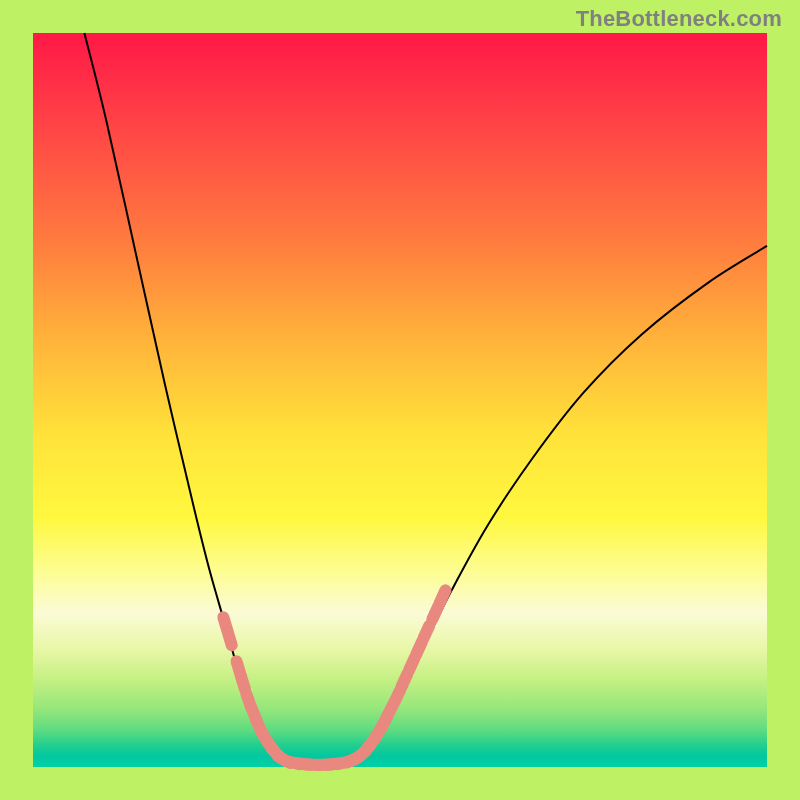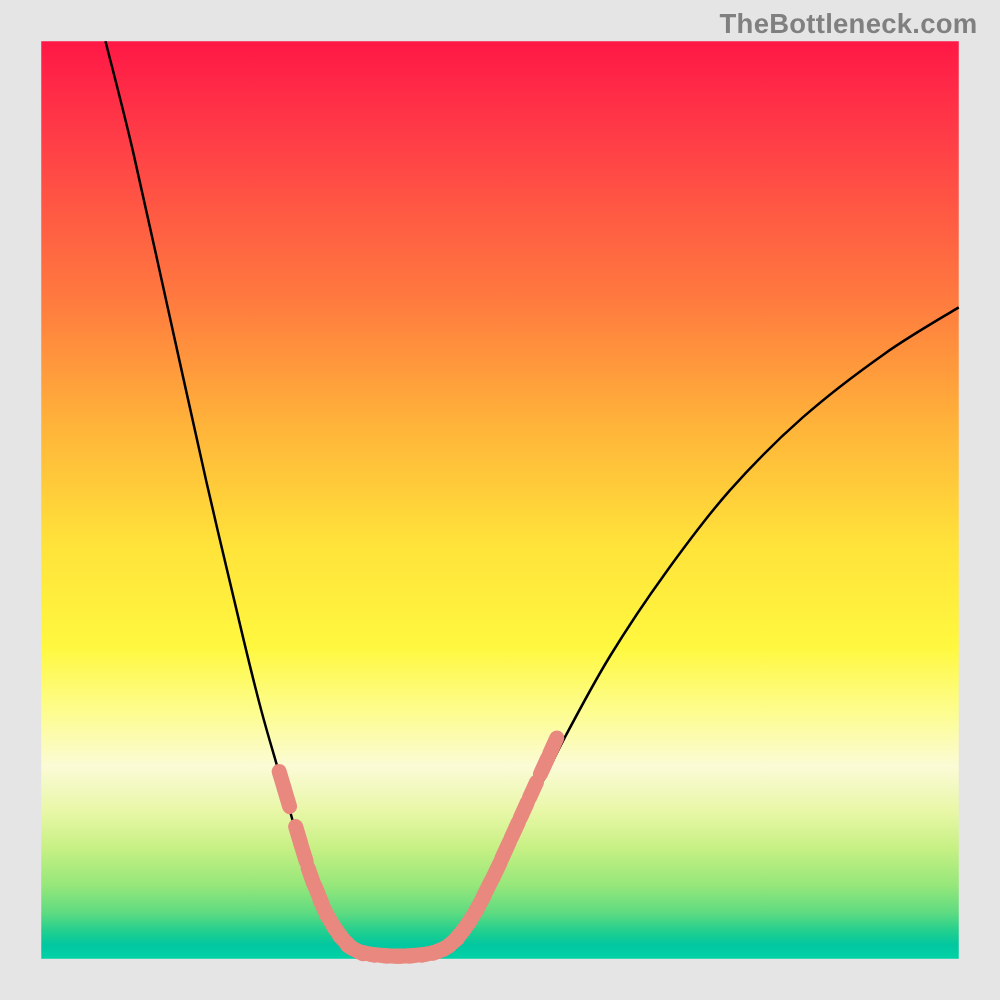--- a/index.html
+++ b/index.html
@@ -10,21 +10,21 @@
     overflow: hidden;
     background: #000;
     font-family: Arial, Helvetica, sans-serif;
   }
   .frame {
     position: absolute;
     top: 0;
     left: 0;
     width: 800px;
     height: 800px;
-    background: #e5e5e5;
+    background: #bef264;
   }
   .plot-area {
     position: absolute;
     top: 33px;
     left: 33px;
     width: 734px;
     height: 734px;
     background: linear-gradient(
       to bottom,
       #ff1846 0%,

